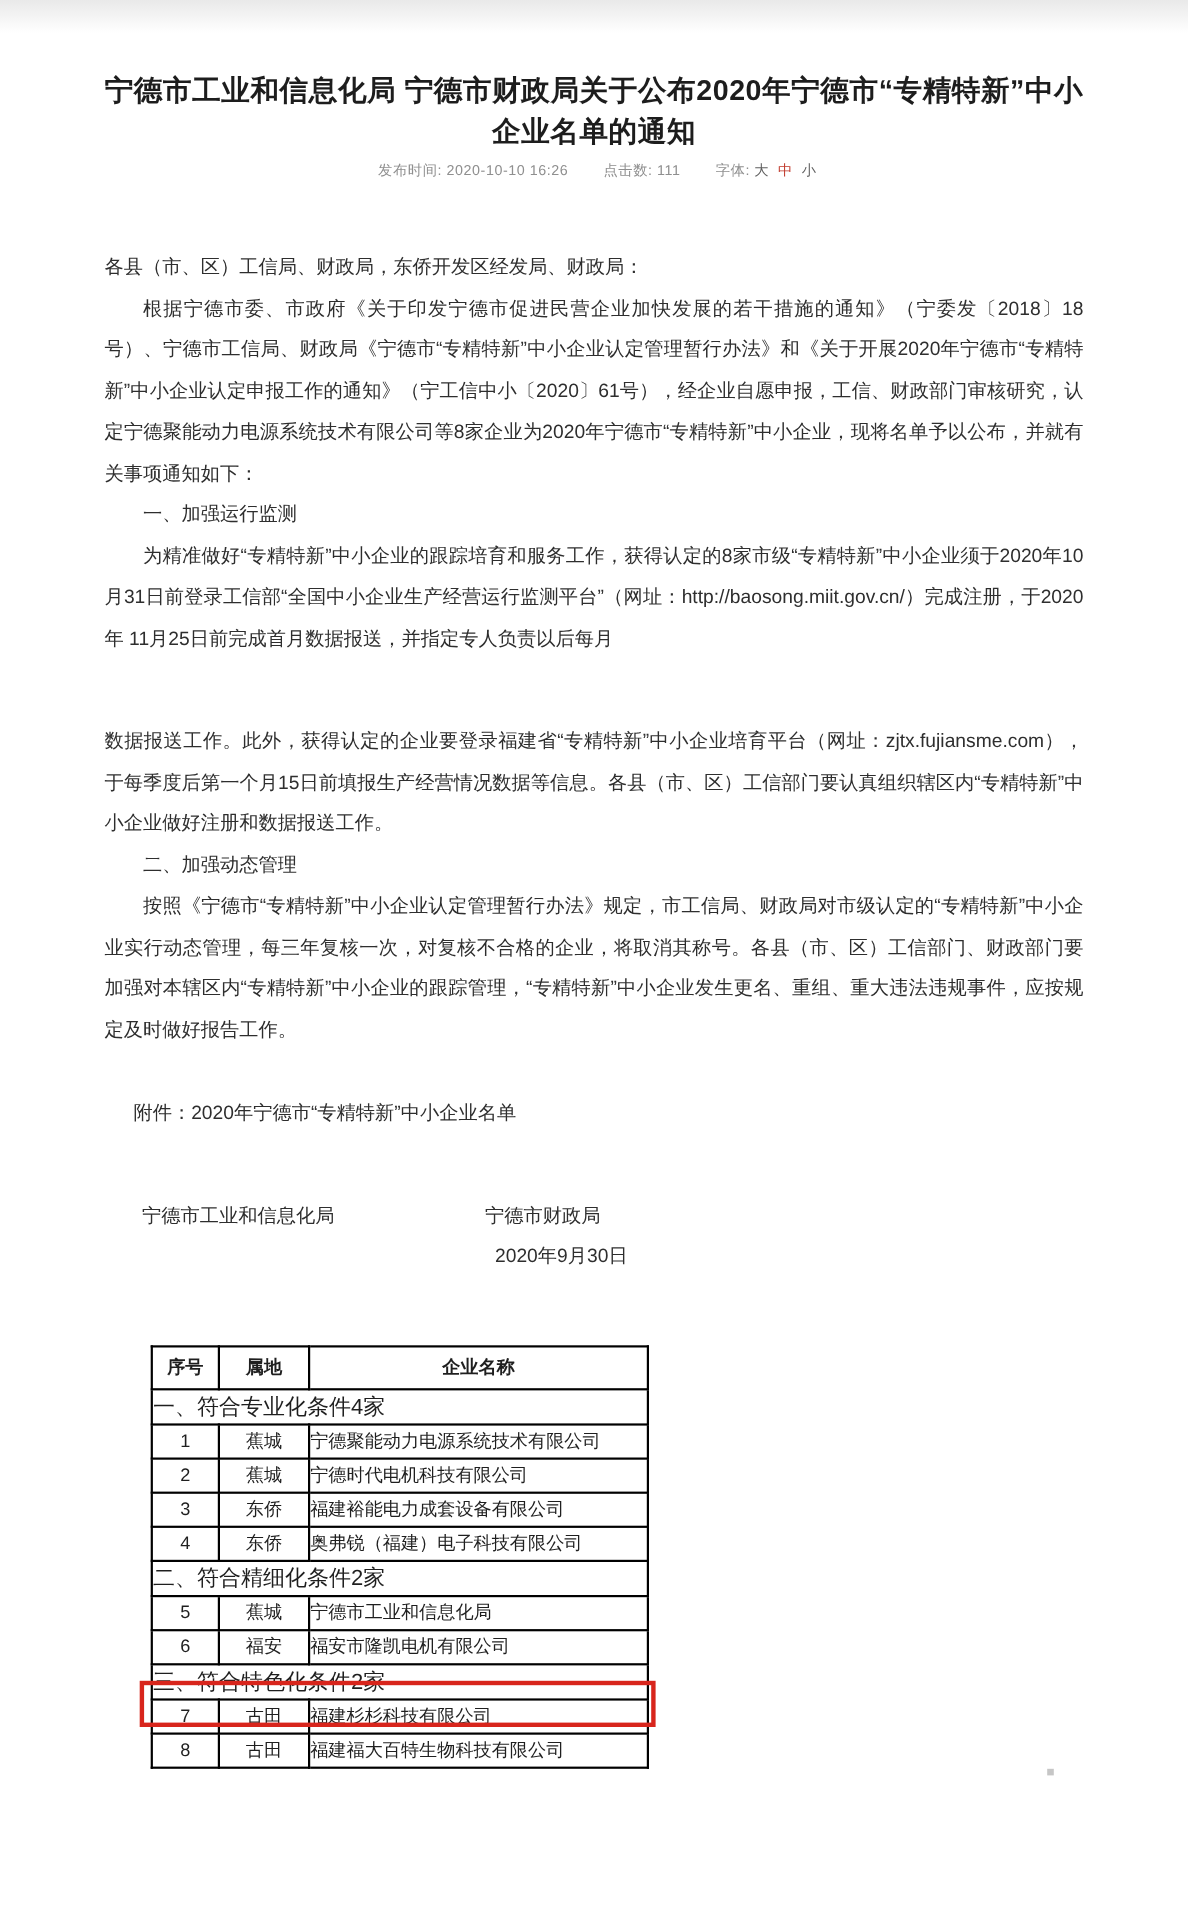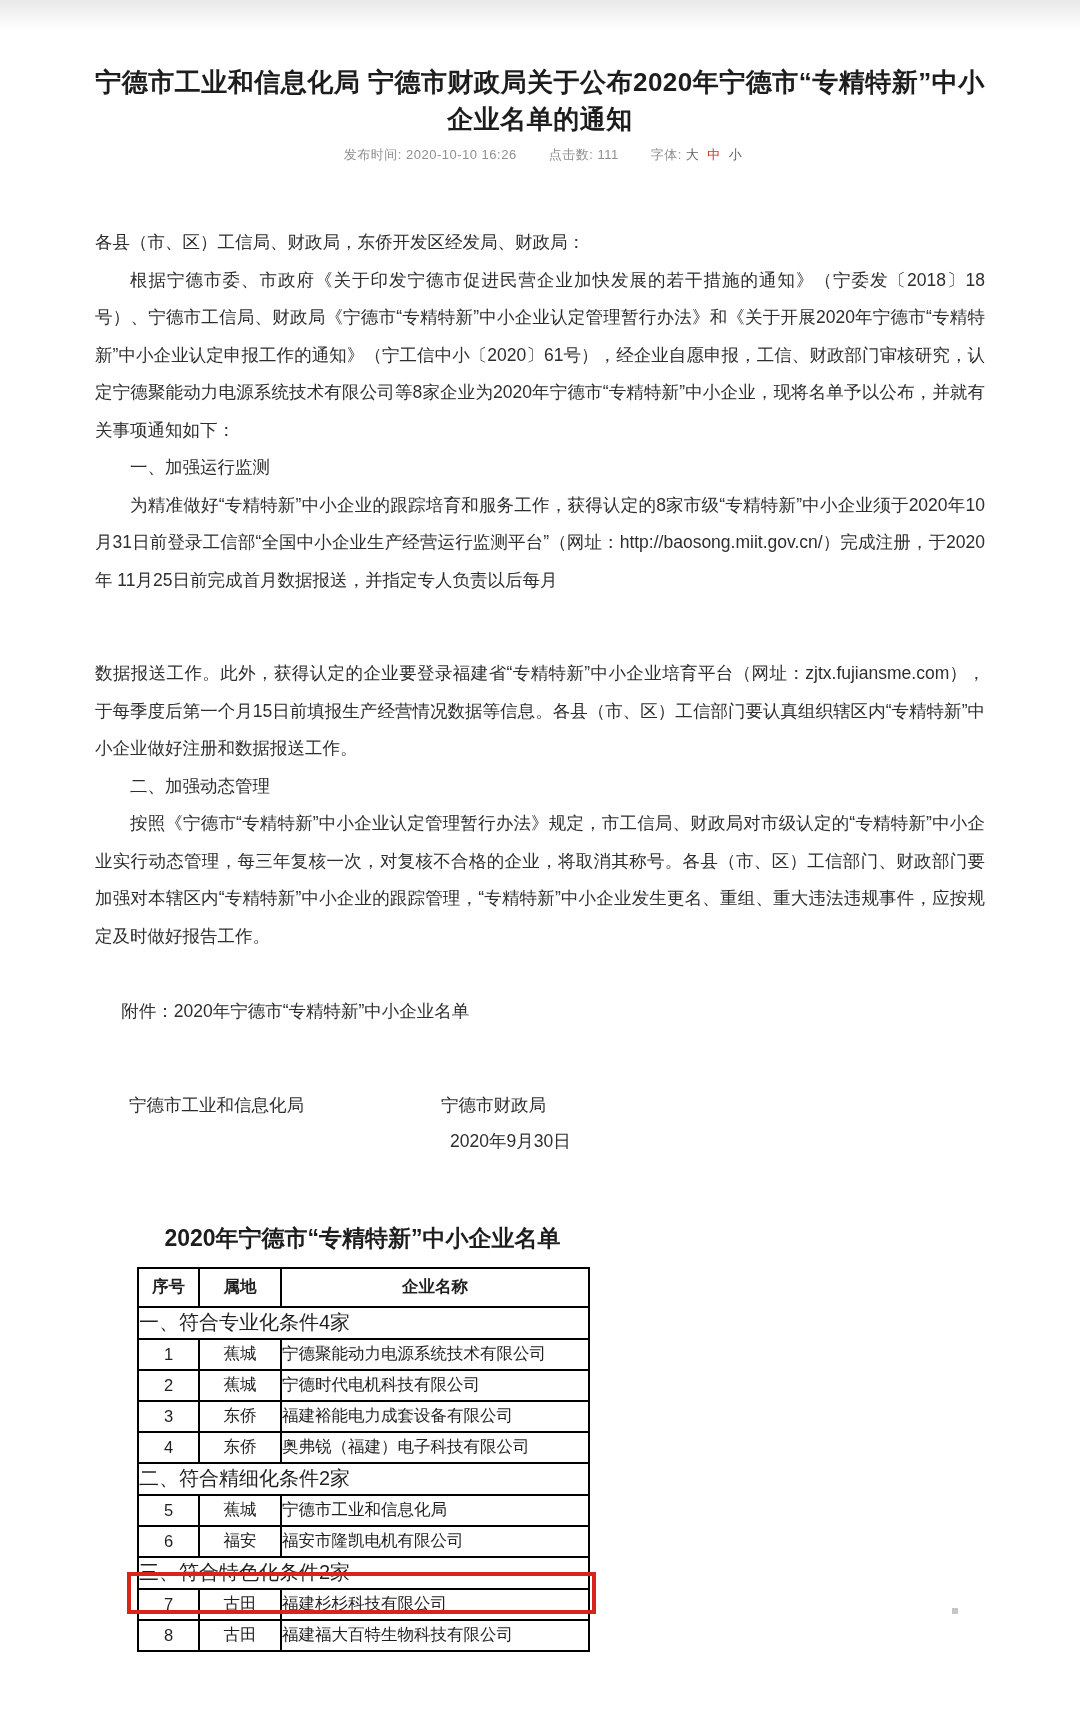--- a/index.html
+++ b/index.html
@@ -124,21 +124,20 @@
       <p class="indent">二、加强动态管理</p>
       <p class="indent">按照《宁德市“专精特新”中小企业认定管理暂行办法》规定，市工信局、财政局对市级认定的“专精特新”中小企业实行动态管理，每三年复核一次，对复核不合格的企业，将取消其称号。各县（市、区）工信部门、财政部门要加强对本辖区内“专精特新”中小企业的跟踪管理，“专精特新”中小企业发生更名、重组、重大违法违规事件，应按规定及时做好报告工作。</p>
     <p class="attachment">附件：2020年宁德市“专精特新”中小企业名单</p>
     <div class="sig-row">
       <span class="sig-org1">宁德市工业和信息化局</span><span class="sig-org2">宁德市财政局</span>
     </div>
     <div class="sig-date">2020年9月30日</div>
   </div>
 
   <div class="table-section">
-    <div class="table-title">2020年宁德市“专精特新”中小企业名单</div>
     <div class="table-wrap">
       <table class="roster">
         <colgroup>
             <col style="width:61px">
             <col style="width:82px">
             <col style="width:308px">
           </colgroup>
         <thead>
             <tr>
               <th>序号</th>

